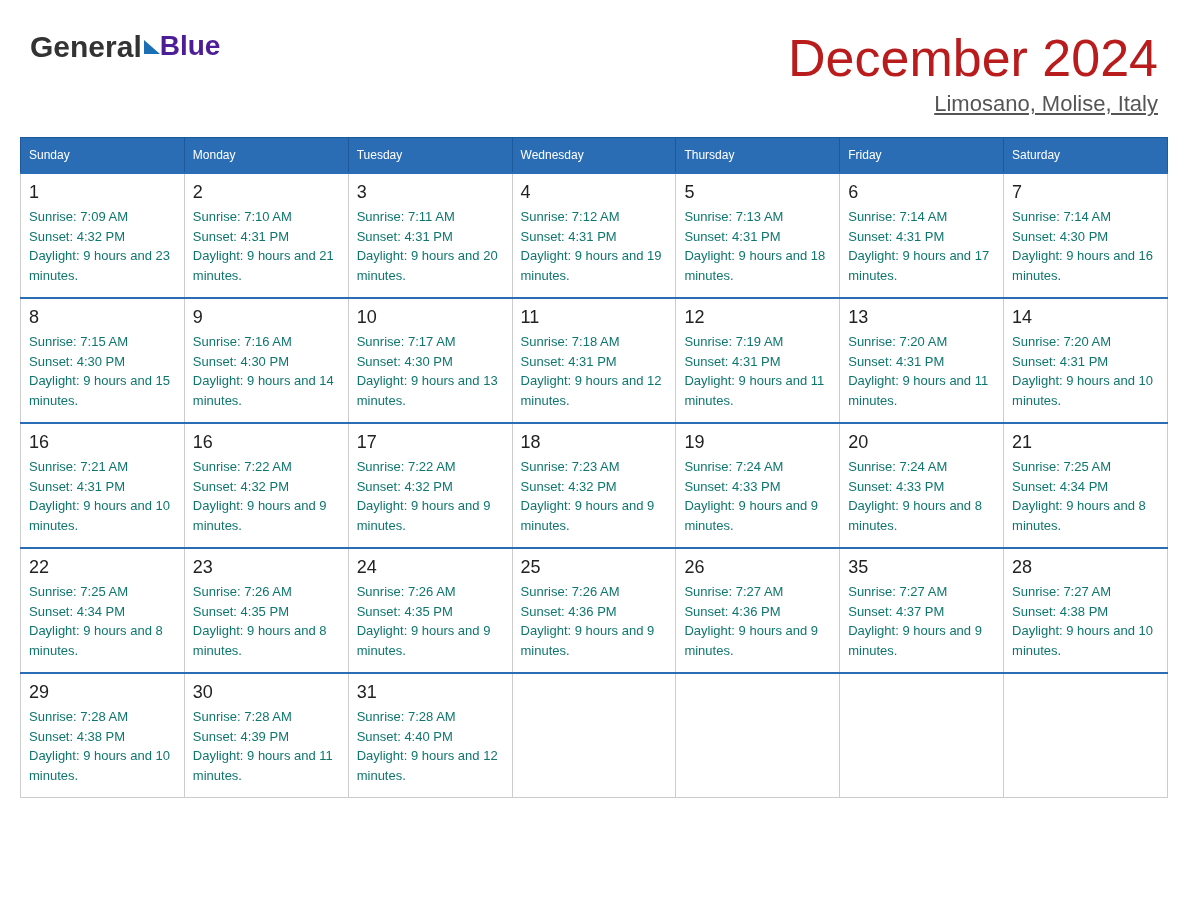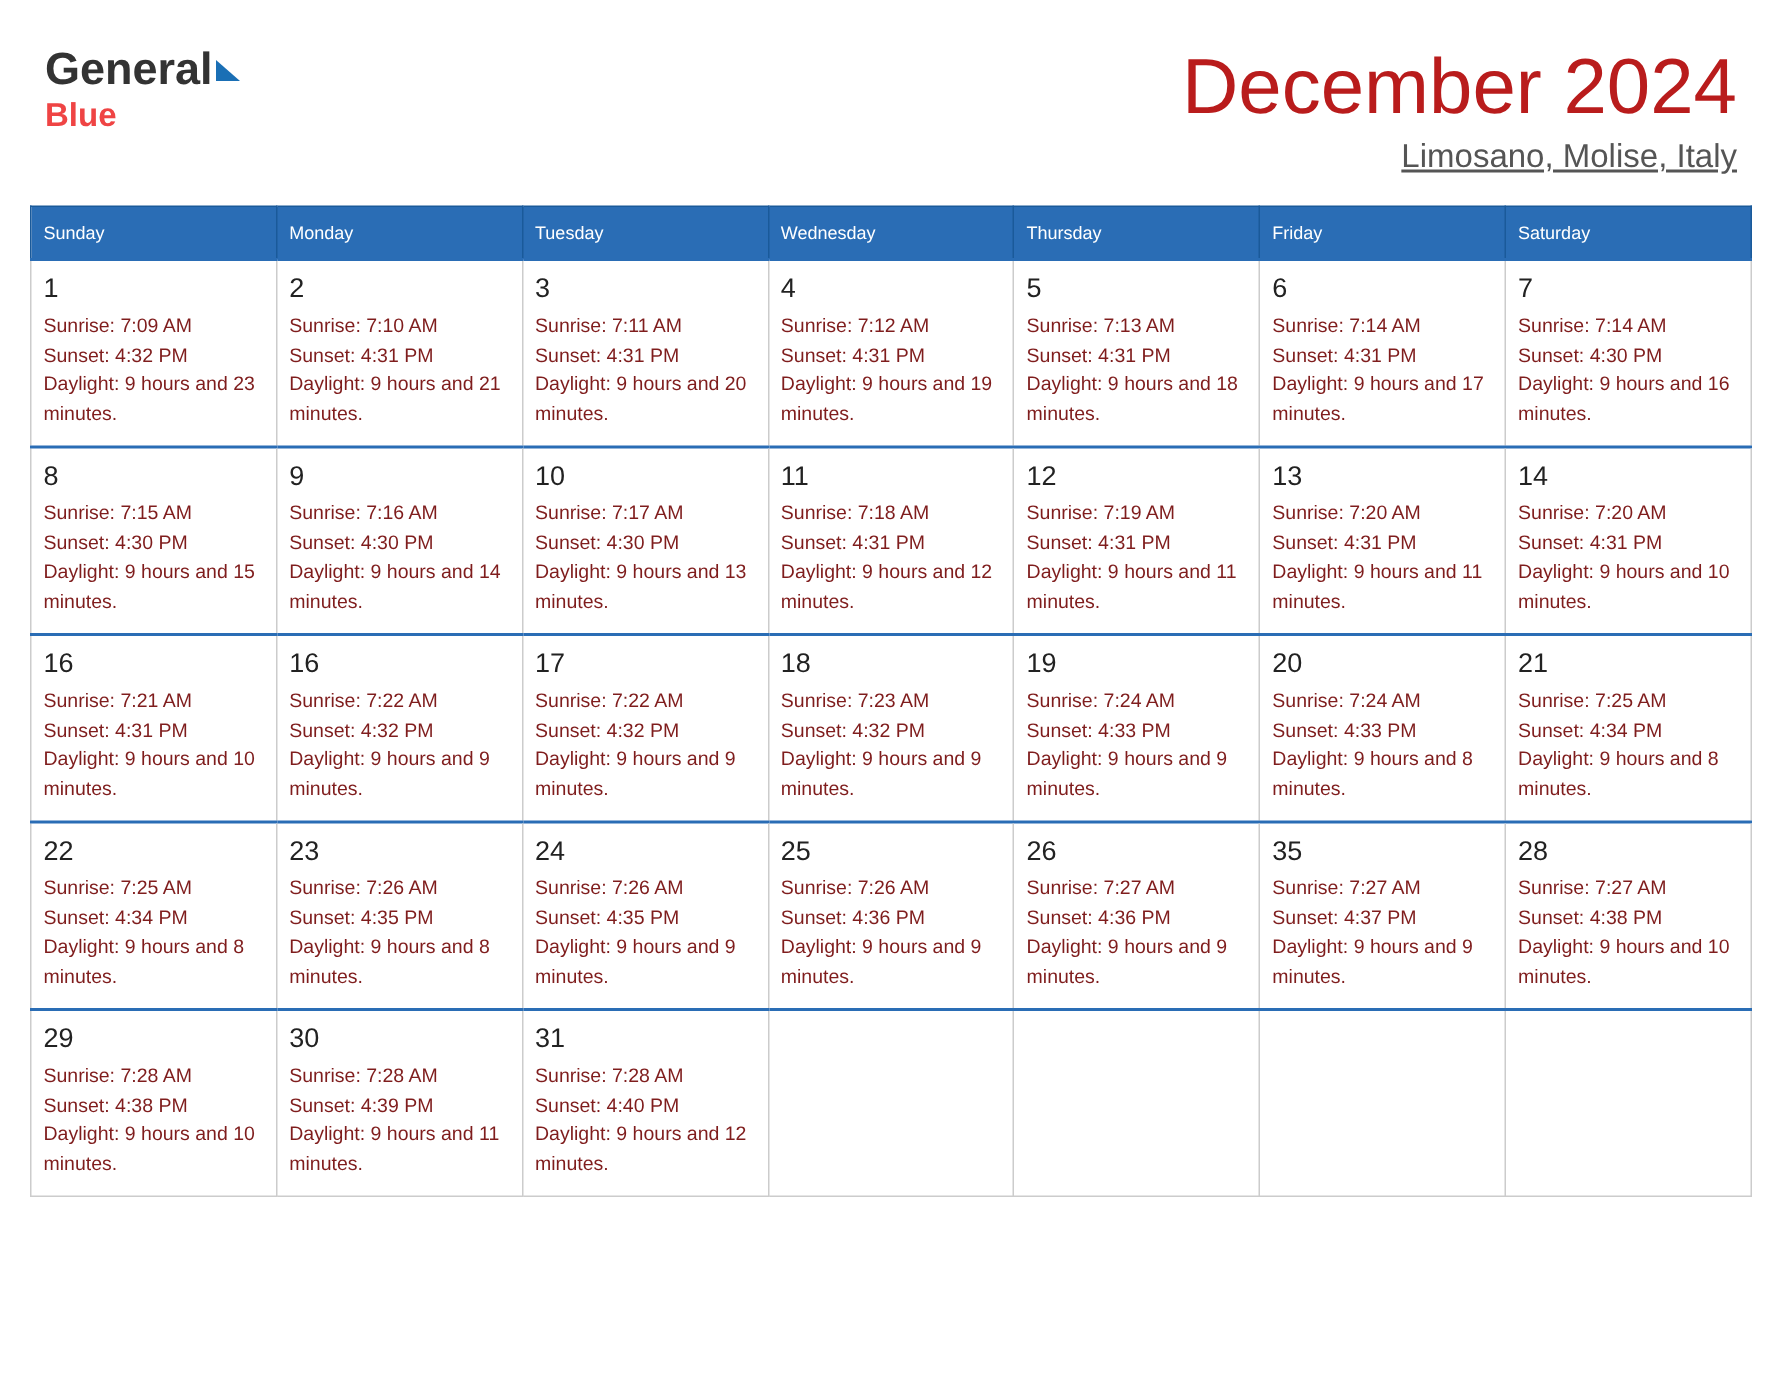--- a/index.html
+++ b/index.html
@@ -12,21 +12,20 @@
     }
     .header {
       display: flex;
       justify-content: space-between;
       align-items: flex-start;
       margin-bottom: 20px;
       padding: 10px 10px 0 10px;
     }
     .logo {
       display: flex;
-      flex-direction: column;
       align-items: flex-start;
     }
     .title-section {
       text-align: right;
     }
     .month-title {
       font-size: 52px;
       font-weight: normal;
       color: #b91c1c;
       line-height: 1.1;
@@ -60,21 +59,21 @@
     }
     .day-number {
       font-size: 18px;
       font-weight: normal;
       color: #222;
       margin-bottom: 4px;
       display: block;
     }
     .day-info {
       font-size: 13px;
-      color: #7f1d1d;
+      color: #0f766e;
       line-height: 1.5;
     }
     .calendar tr td {
       border-top: 2px solid #2a6db5;
     }
     .calendar tbody tr:not(:first-child) td {
       border-top: 2px solid #2a6db5;
     }
     .calendar td.empty {
       background: #fff;
@@ -101,21 +100,21 @@
   </style>
 </head>
 <body>
 
 <div class="header">
   <div class="logo">
     <div class="logo-row">
       <span class="logo-text-general">General</span>
       <span class="logo-arrow"></span>
     </div>
-    <div style="font-size:22px; font-weight:bold; color:#ef4444;">Blue</div>
+    <div style="font-size:28px; font-weight:bold; color:#4c1d95;">Blue</div>
   </div>
   <div class="title-section">
     <div class="month-title">December 2024</div>
     <div class="subtitle">Limosano, Molise, Italy</div>
   </div>
 </div>
 
 <table class="calendar">
   <thead>
     <tr>

